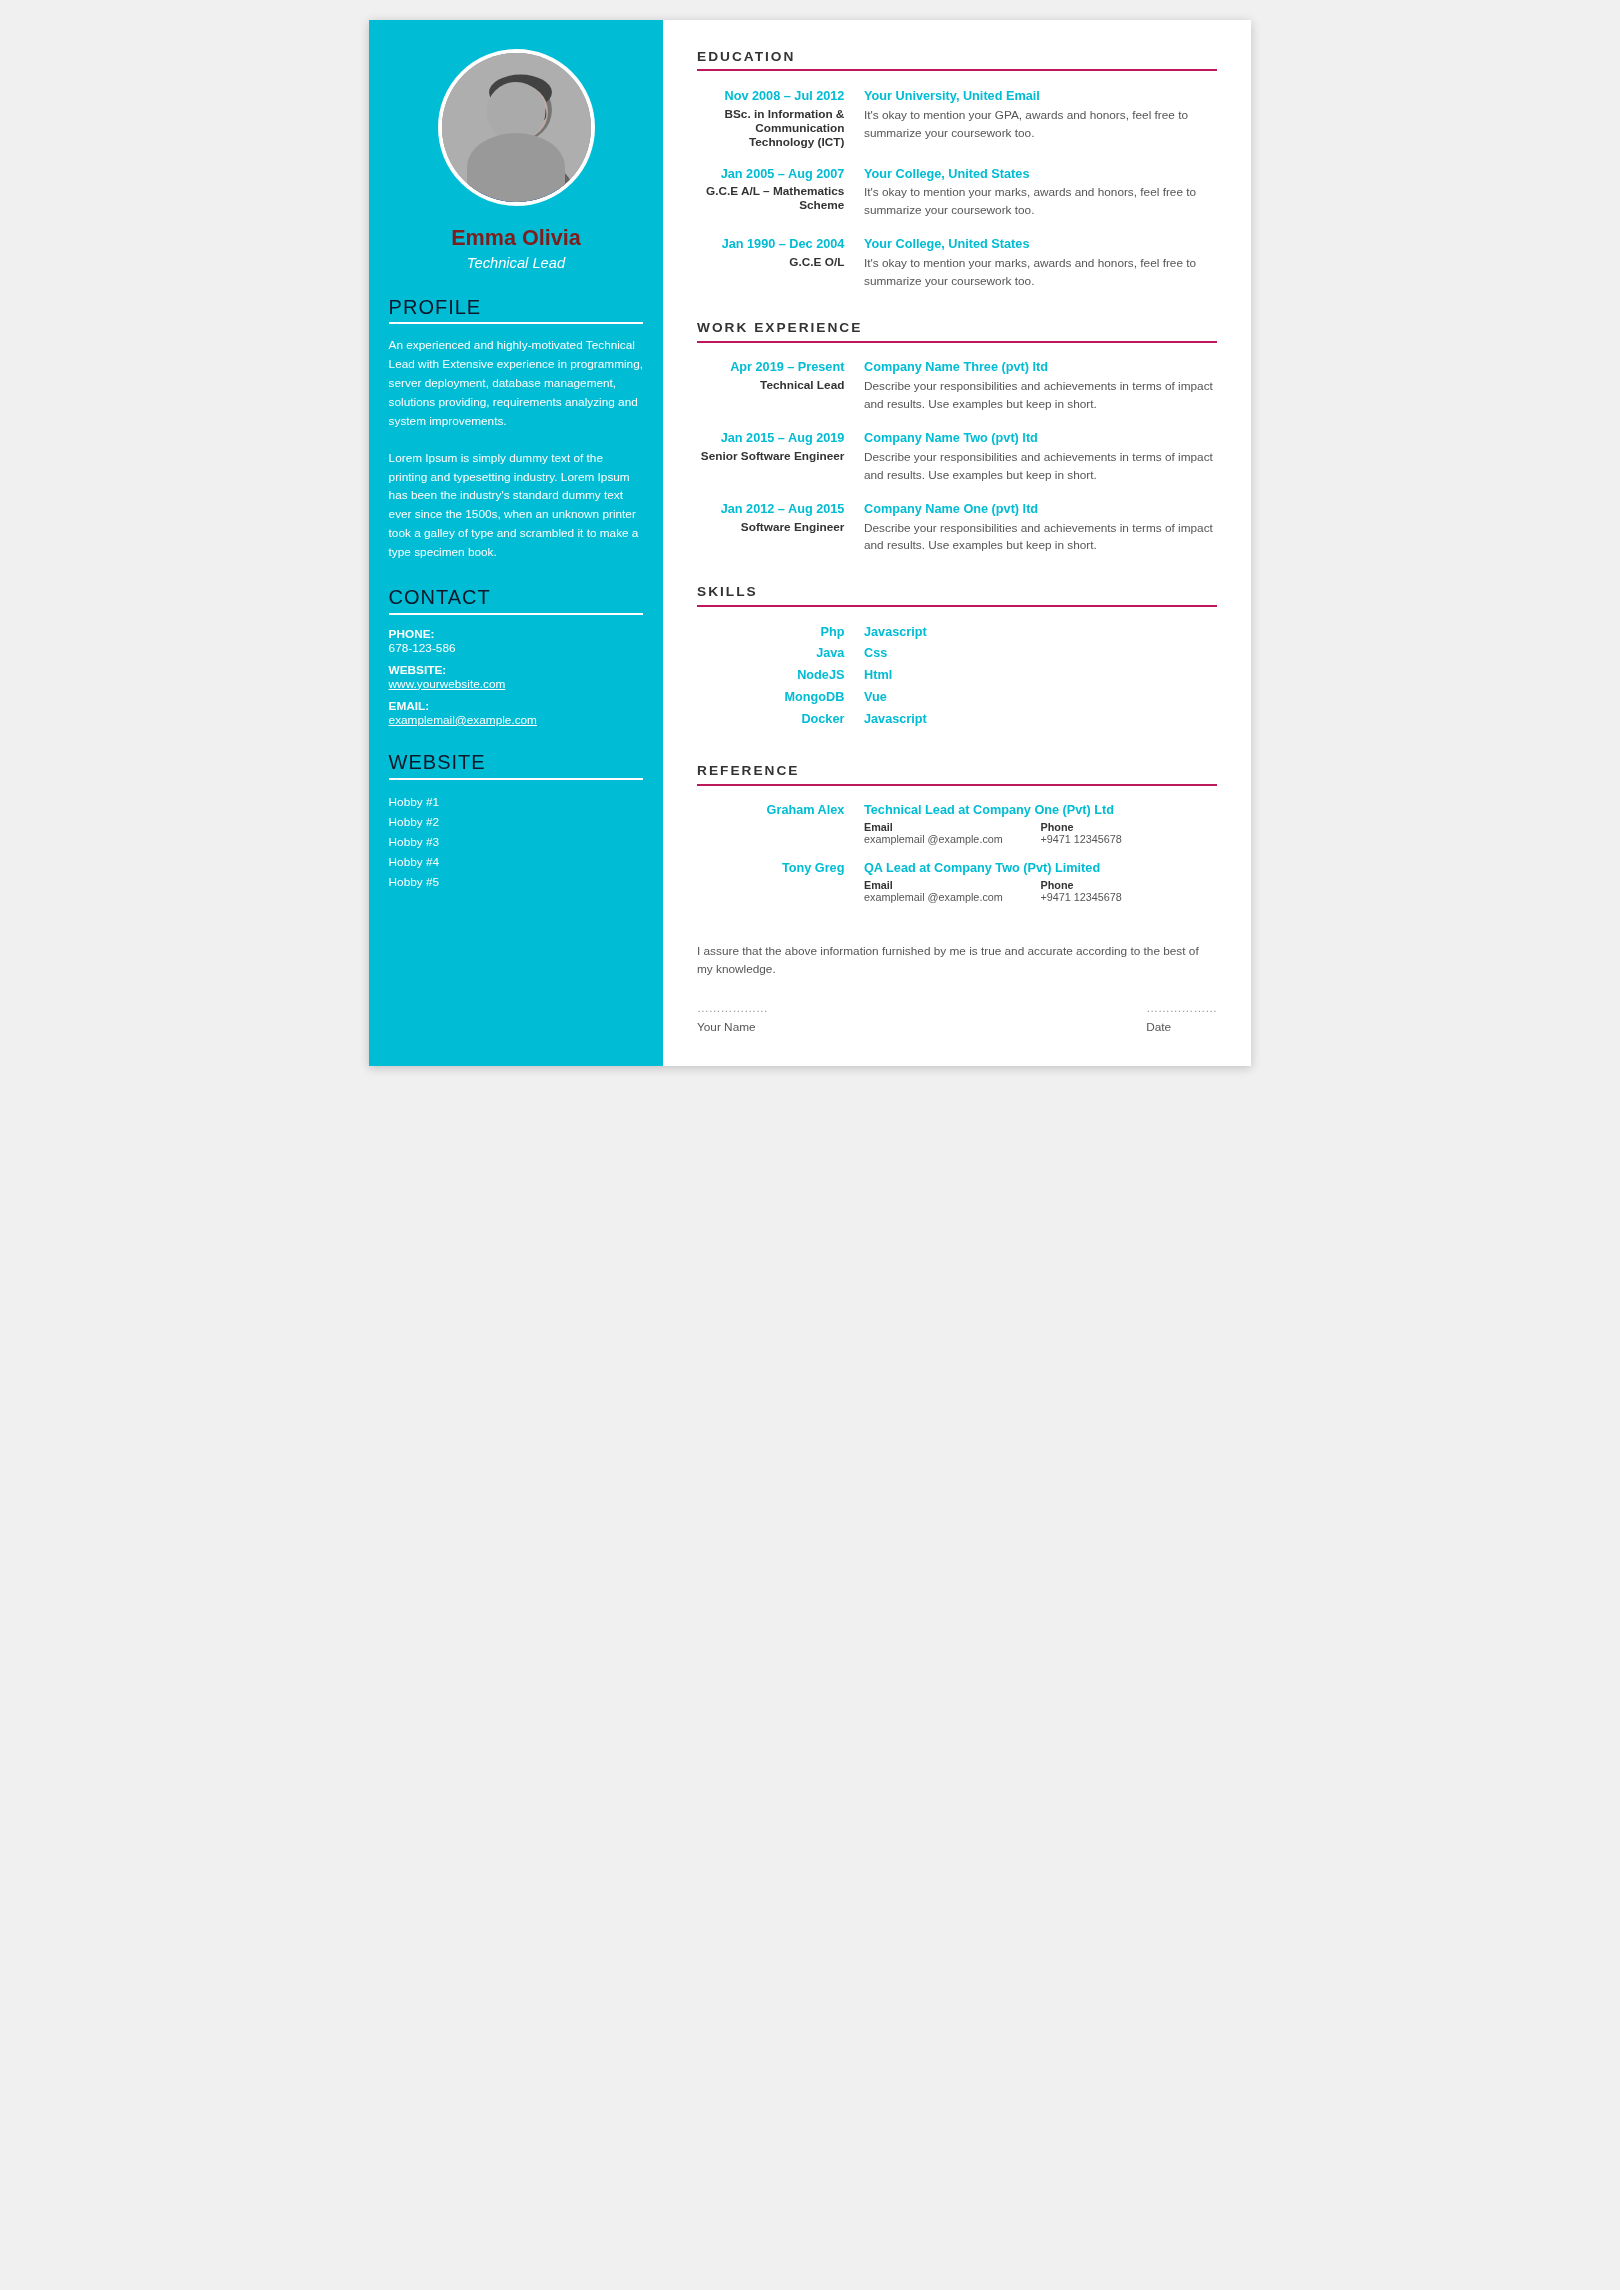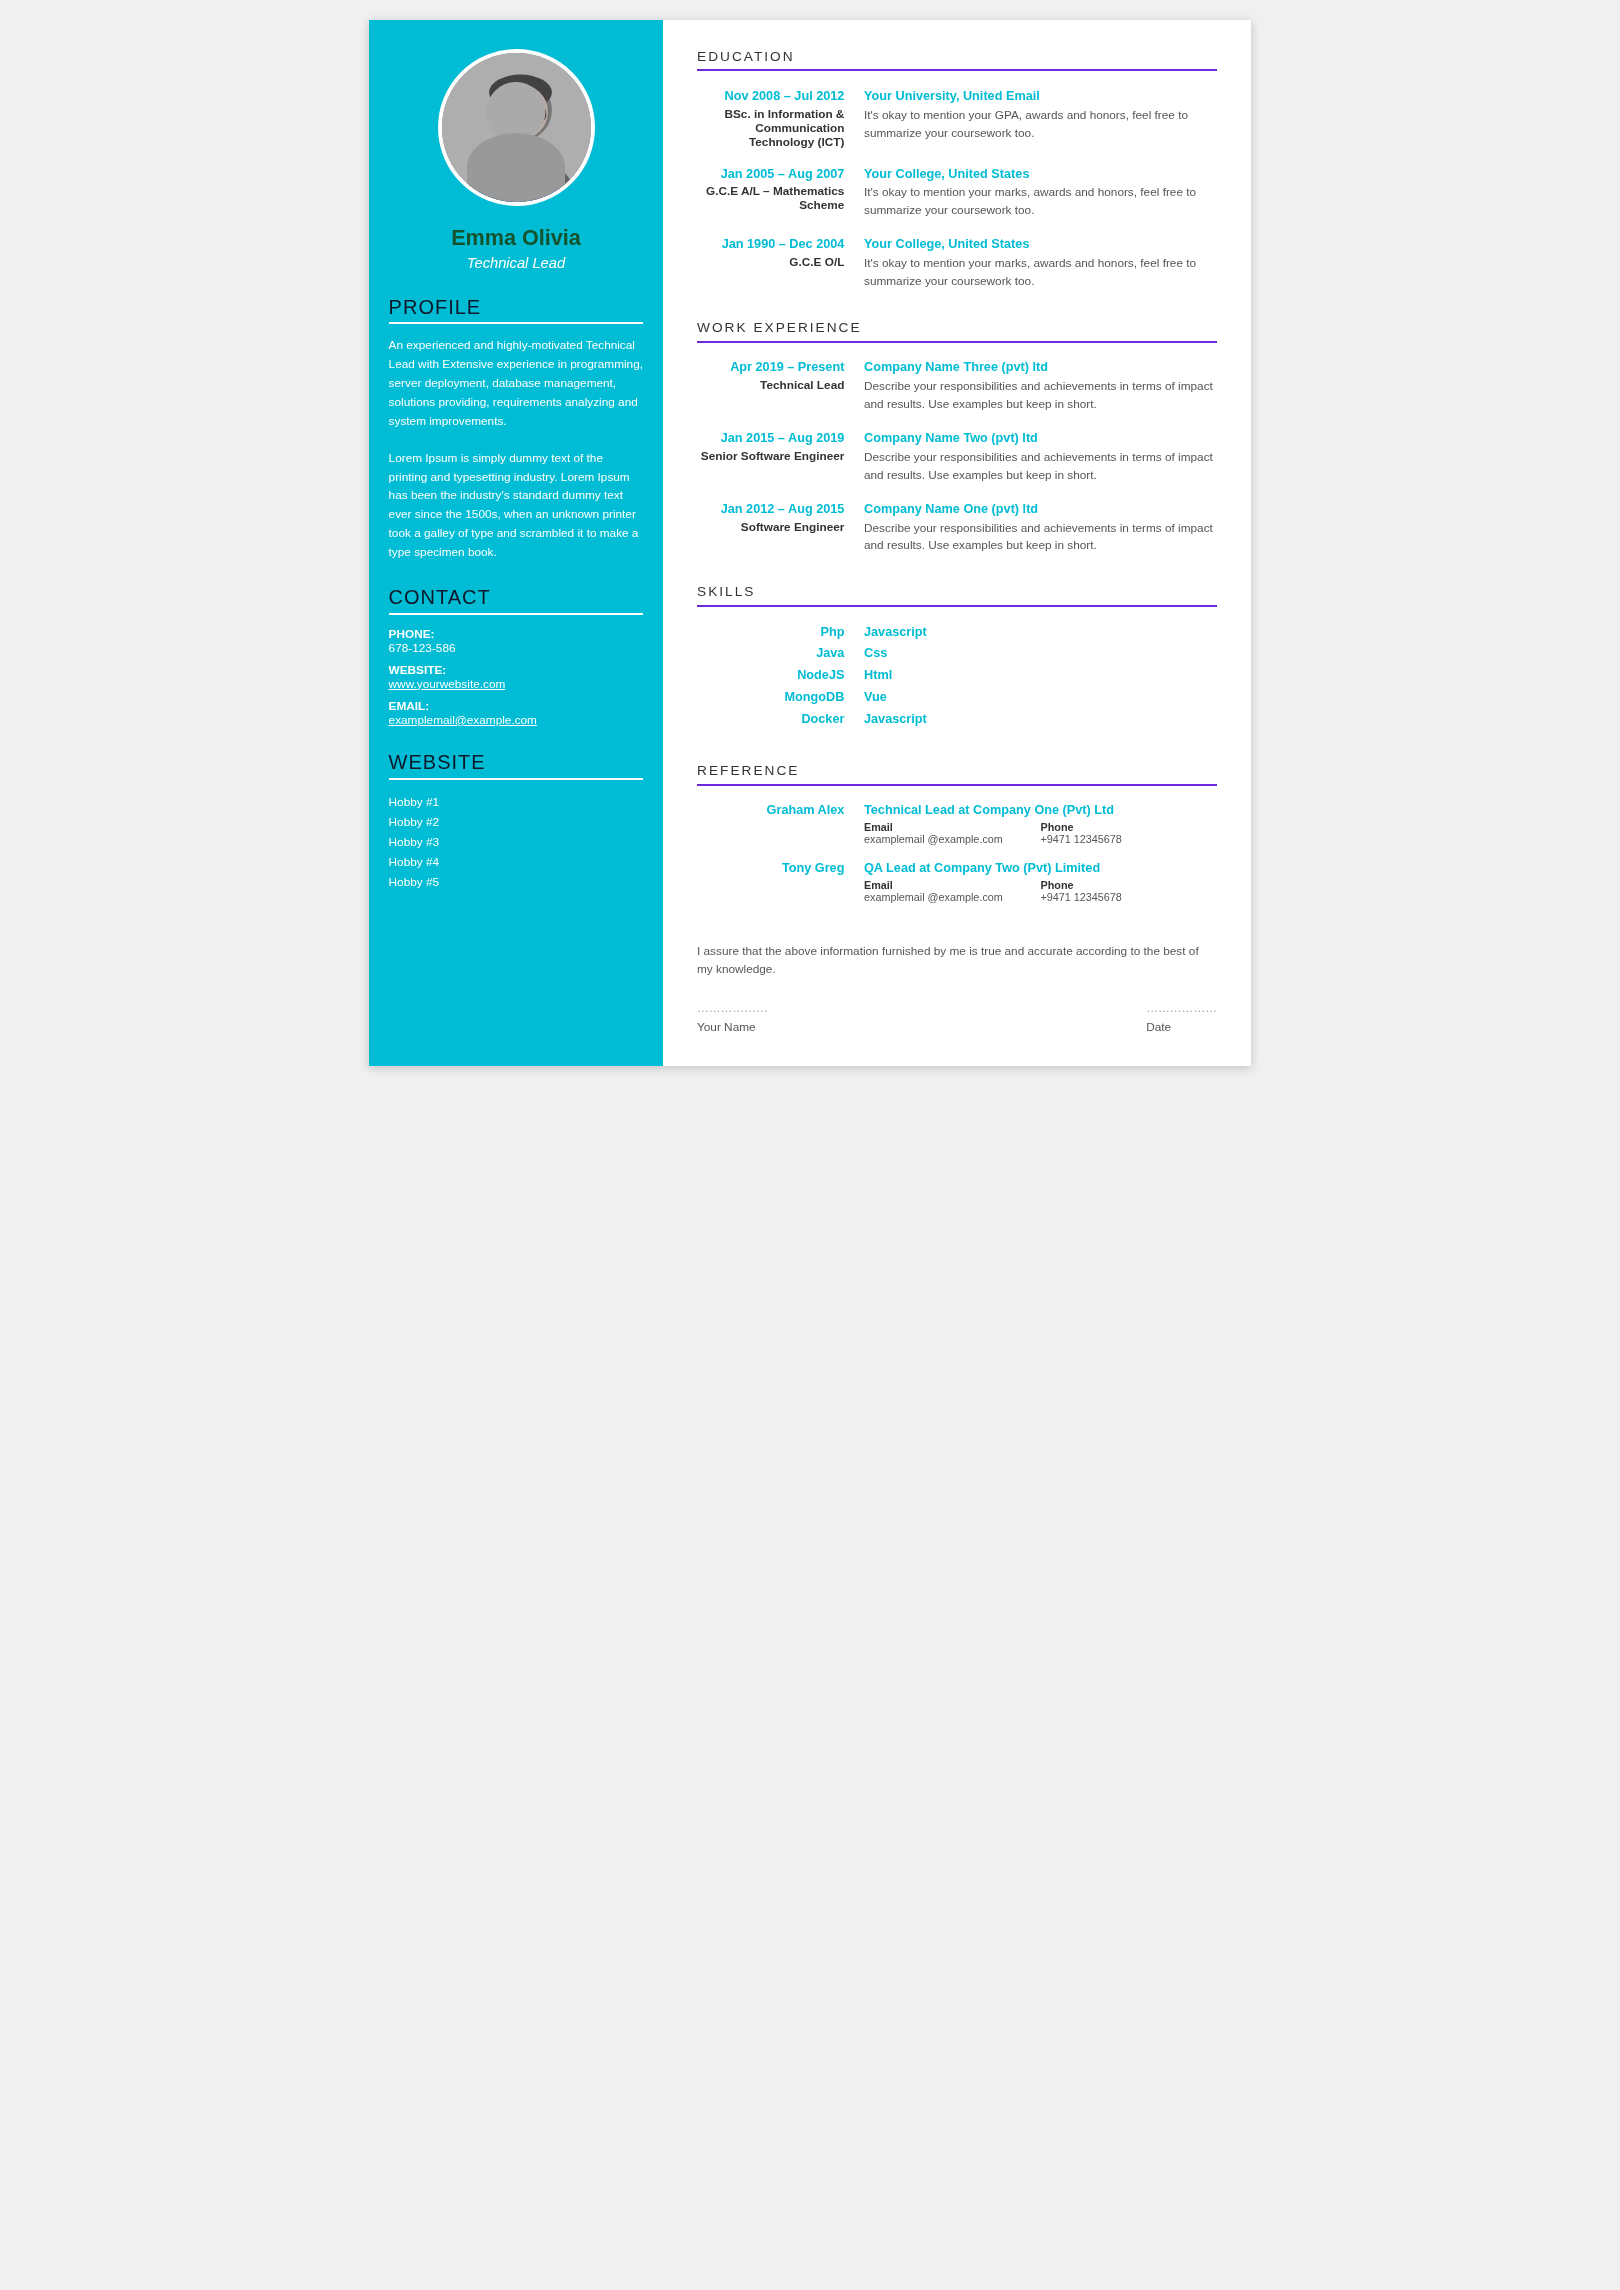--- a/index.html
+++ b/index.html
@@ -65,21 +65,21 @@
       left: 50%;
       transform: translateX(-50%);
       width: 98px;
       height: 69px;
       border-radius: 50% 50% 0 0;
       background: #999;
     }
     .name {
       font-size: 21.6px;
       font-weight: bold;
-      color: #14532d;
+      color: #7f1d1d;
       text-align: center;
       margin-bottom: 3.9px;
     }
     .job-title {
       font-size: 14.7px;
       font-style: italic;
       color: #fff;
       text-align: center;
       margin-bottom: 24.5px;
     }
@@ -125,24 +125,24 @@
     .main {
       flex: 1;
       padding: 29px 34px;
       background: #fff;
     }
     .section {
       margin-bottom: 29px;
     }
     .section-title {
       font-size: 13.7px;
-      font-weight: normal;
+      font-weight: bold;
       letter-spacing: 2px;
       color: #333;
-      border-bottom: 2px solid #6d28d9;
+      border-bottom: 2px solid #be185d;
       padding-bottom: 5.9px;
       margin-bottom: 17.6px;
     }
     .edu-item, .work-item {
       display: grid;
       grid-template-columns: 167px 1fr;
       margin-bottom: 17.6px;
     }
     .edu-date, .work-date {
       font-size: 12.7px;

